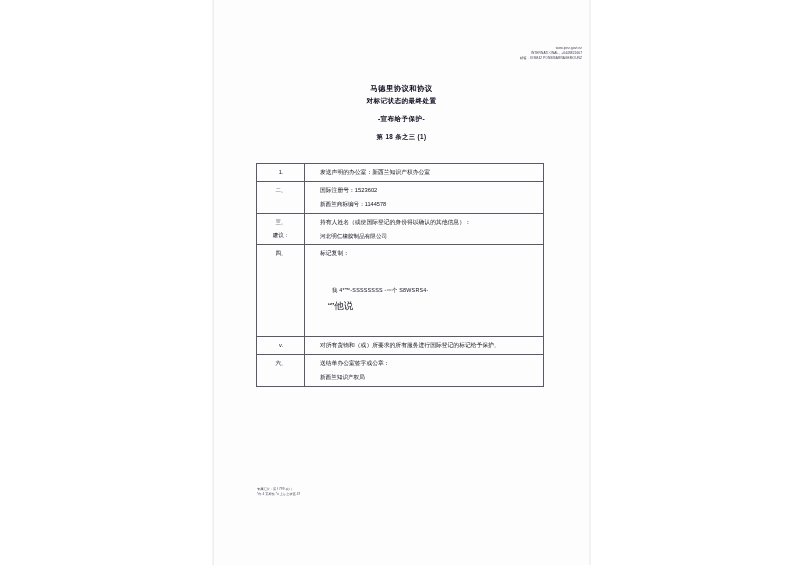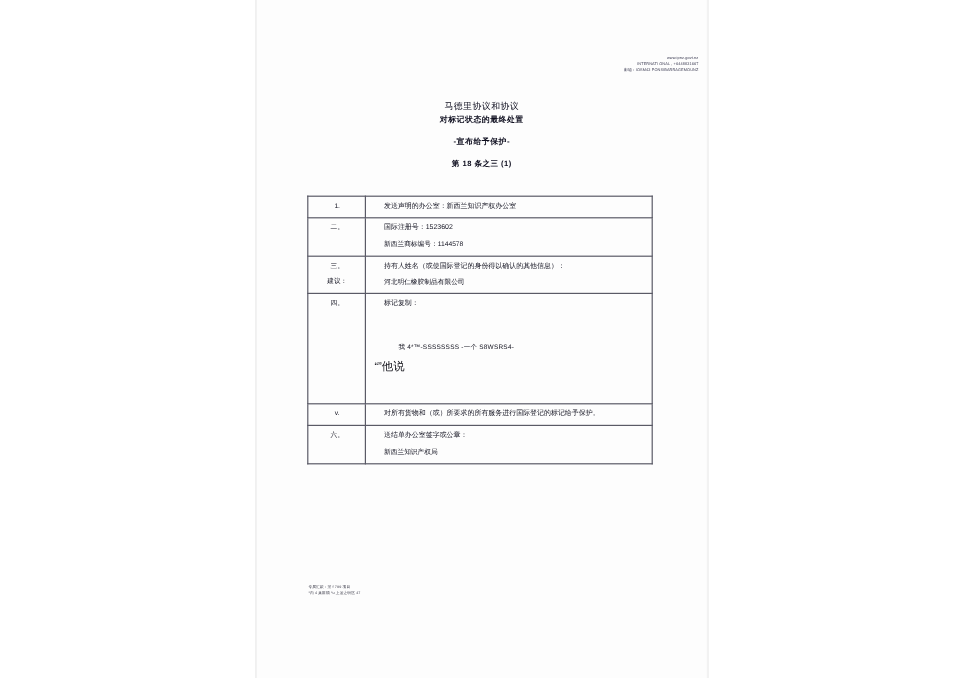--- a/index.html
+++ b/index.html
@@ -64,21 +64,21 @@
   .headings {
     position: absolute;
     left: 0;
     top: 85px;
     width: 377px;
     text-align: center;
     color: #0b0b1c;
   }
   .h-line {
     font-size: 7.4px;
-    font-weight: normal;
+    font-weight: bold;
     line-height: 1.1;
     margin-bottom: 4px;
     letter-spacing: 0.4px;
   }
   .h-line.small {
     font-size: 6.6px;
     font-weight: bold;
     margin-bottom: 11px;
   }
   .h-line.last {
@@ -133,21 +133,21 @@
   .mark-line1 {
     position: absolute;
     left: 22px;
     top: 28px;
     font-size: 5.4px;
     color: #13131f;
     letter-spacing: 0.2px;
   }
   .mark-line2 {
     position: absolute;
-    left: 2px;
+    left: 18px;
     top: 41px;
     font-size: 9.5px;
     color: #101018;
   }
   .mark-line2 .quote {
     font-size: 9px;
   }
 
   
   .footer-note {

